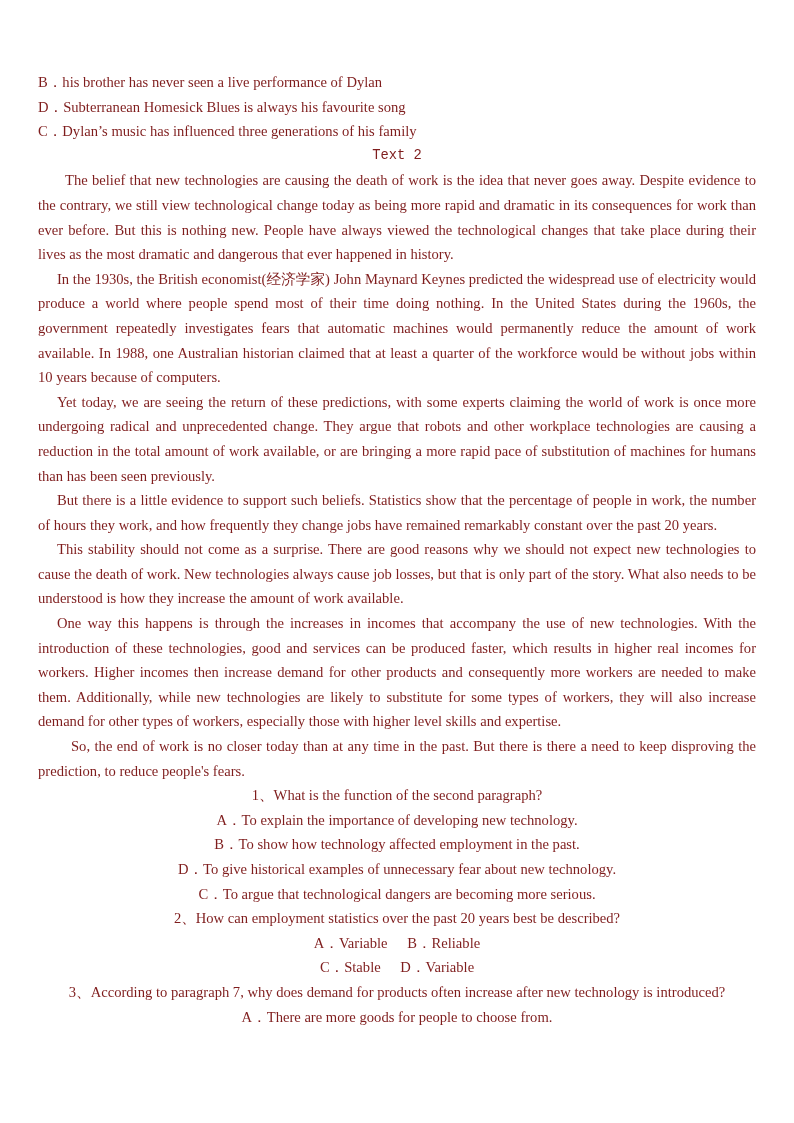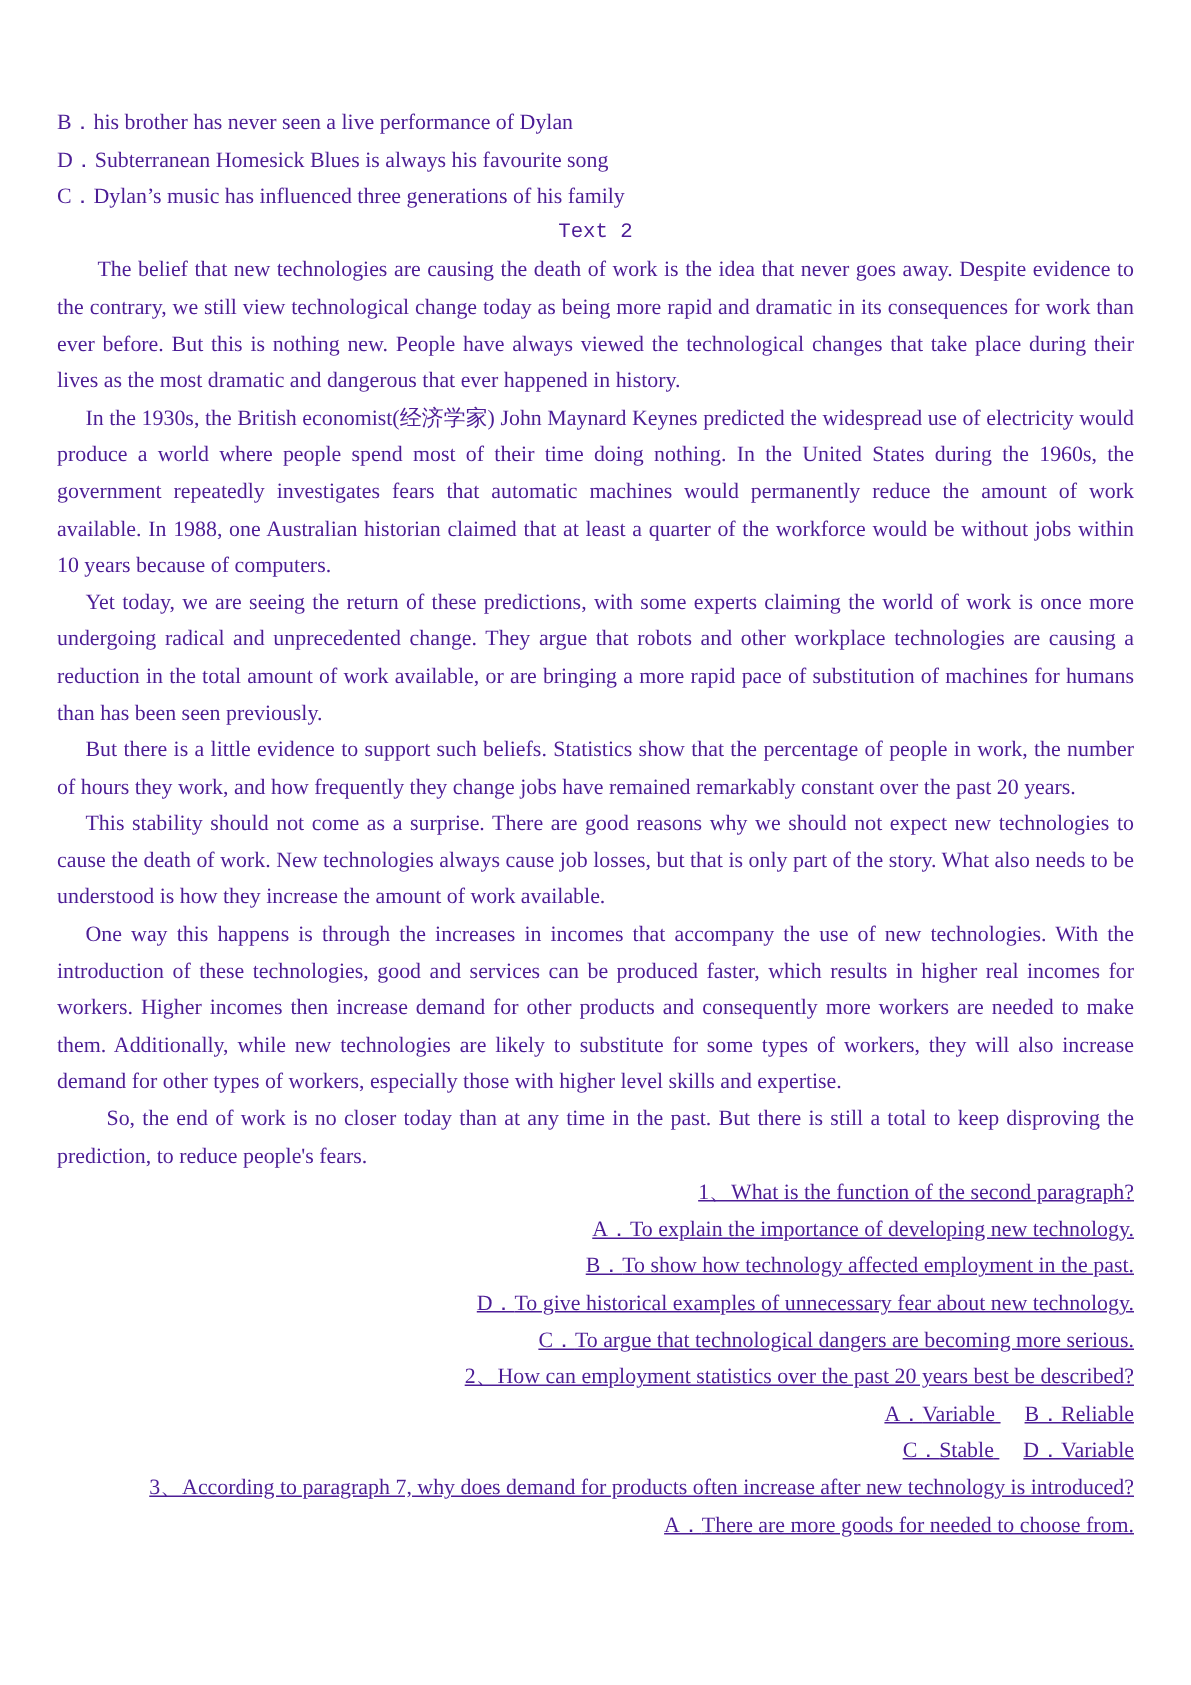--- a/index.html
+++ b/index.html
@@ -11,21 +11,21 @@
     position: relative;
     width: 794px;
     height: 1123px;
     margin: 0 auto;
     background: #ffffff;
     box-sizing: border-box;
     padding: 70px 38px 0 38px;
     font-family: "Liberation Serif", "DejaVu Serif", serif;
     font-size: 14.6px;
     line-height: 24.6px;
-    color: #4c1d95;
+    color: #7f1d1d;
     overflow: hidden;
   }
   .line {
     white-space: normal;
   }
   .opt-line .opt-label,
   .q-opt .opt-label,
   .pair .opt-label {
     display: inline;
   }
@@ -35,23 +35,22 @@
     font-size: 13.8px;
   }
   .para {
     text-align: justify;
     margin: 0;
   }
   .p-indent-lg { text-indent: 27px; }
   .p-indent    { text-indent: 19px; }
   .p-indent-xl { text-indent: 33px; }
   .q-stem, .q-opt {
-    text-align: right;
+    text-align: center;
     margin: 0;
-    text-decoration: underline;
   }
   .pair-gap { margin-left: 16px; }
 </style>
 </head>
 <body>
 
 <div class="page">
 
   <div>
     <div class="line opt-line">
@@ -67,21 +66,21 @@
 
   <div class="heading">Text 2</div>
 
   <div>
     <p class="para p-indent-lg">The belief that new technologies are causing the death of work is the idea that never goes away. Despite evidence to the contrary, we still view technological change today as being more rapid and dramatic in its consequences for work than ever before. But this is nothing new. People have always viewed the technological changes that take place during their lives as the most dramatic and dangerous that ever happened in history.</p>
     <p class="para p-indent">In the 1930s, the British economist(经济学家) John Maynard Keynes predicted the widespread use of electricity would produce a world where people spend most of their time doing nothing. In the United States during the 1960s, the government repeatedly investigates fears that automatic machines would permanently reduce the amount of work available. In 1988, one Australian historian claimed that at least a quarter of the workforce would be without jobs within 10 years because of computers.</p>
     <p class="para p-indent">Yet today, we are seeing the return of these predictions, with some experts claiming the world of work is once more undergoing radical and unprecedented change. They argue that robots and other workplace technologies are causing a reduction in the total amount of work available, or are bringing a more rapid pace of substitution of machines for humans than has been seen previously.</p>
     <p class="para p-indent">But there is a little evidence to support such beliefs. Statistics show that the percentage of people in work, the number of hours they work, and how frequently they change jobs have remained remarkably constant over the past 20 years.</p>
     <p class="para p-indent">This stability should not come as a surprise. There are good reasons why we should not expect new technologies to cause the death of work. New technologies always cause job losses, but that is only part of the story. What also needs to be understood is how they increase the amount of work available.</p>
     <p class="para p-indent">One way this happens is through the increases in incomes that accompany the use of new technologies. With the introduction of these technologies, good and services can be produced faster, which results in higher real incomes for workers. Higher incomes then increase demand for other products and consequently more workers are needed to make them. Additionally, while new technologies are likely to substitute for some types of workers, they will also increase demand for other types of workers, especially those with higher level skills and expertise.</p>
-    <p class="para p-indent-xl">So, the end of work is no closer today than at any time in the past. But there is still a total to keep disproving the prediction, to reduce people's fears.</p>
+    <p class="para p-indent-xl">So, the end of work is no closer today than at any time in the past. But there is there a need to keep disproving the prediction, to reduce people's fears.</p>
   </div>
 
   <div>
     <p class="q-stem">1、What is the function of the second paragraph?</p>
     <p class="q-opt">
       <span class="opt-label">A．</span><span>To explain the importance of developing new technology.</span>
     </p>
     <p class="q-opt">
       <span class="opt-label">B．</span><span>To show how technology affected employment in the past.</span>
     </p>
@@ -101,17 +100,17 @@
     </p>
     <p class="q-opt">
       <span class="pair"><span class="opt-label">C．</span><span>Stable</span></span>
       <span class="pair pair-gap"><span class="opt-label">D．</span><span>Variable</span></span>
     </p>
   </div>
 
   <div>
     <p class="q-stem">3、According to paragraph 7, why does demand for products often increase after new technology is introduced?</p>
     <p class="q-opt">
-      <span class="opt-label">A．</span><span>There are more goods for needed to choose from.</span>
+      <span class="opt-label">A．</span><span>There are more goods for people to choose from.</span>
     </p>
   </div>
 
 </div>
 
 </body></html>

